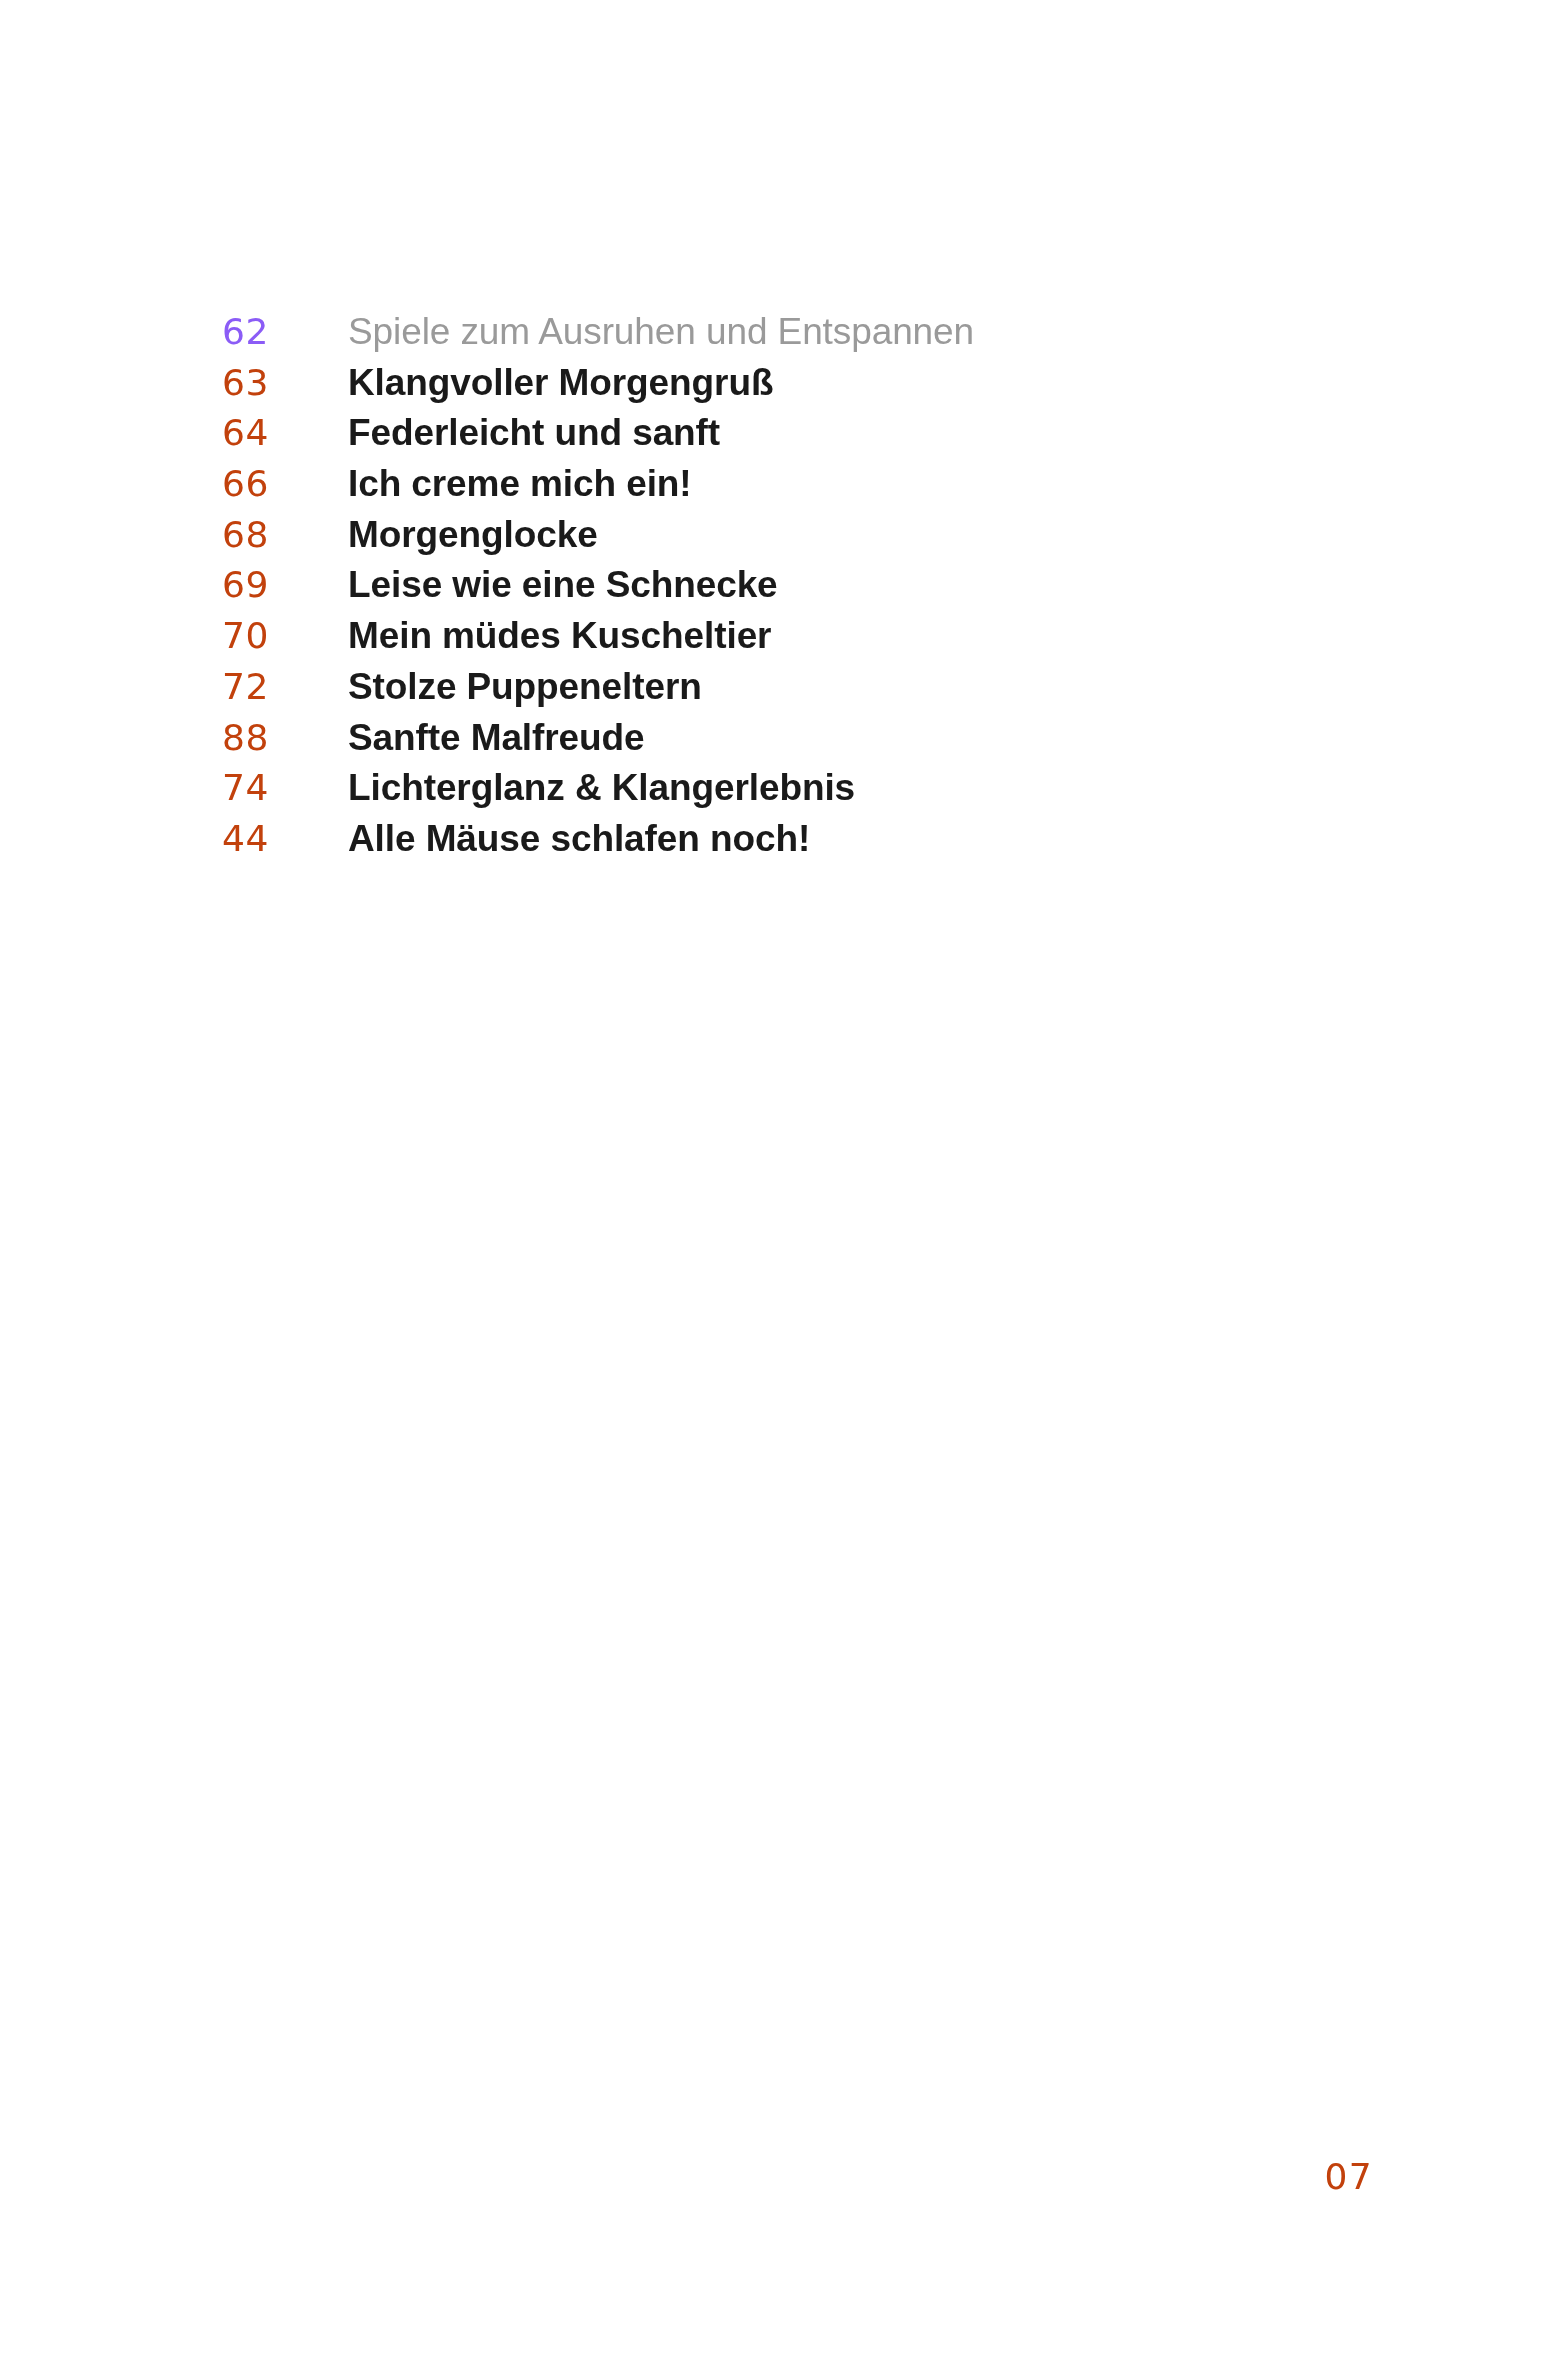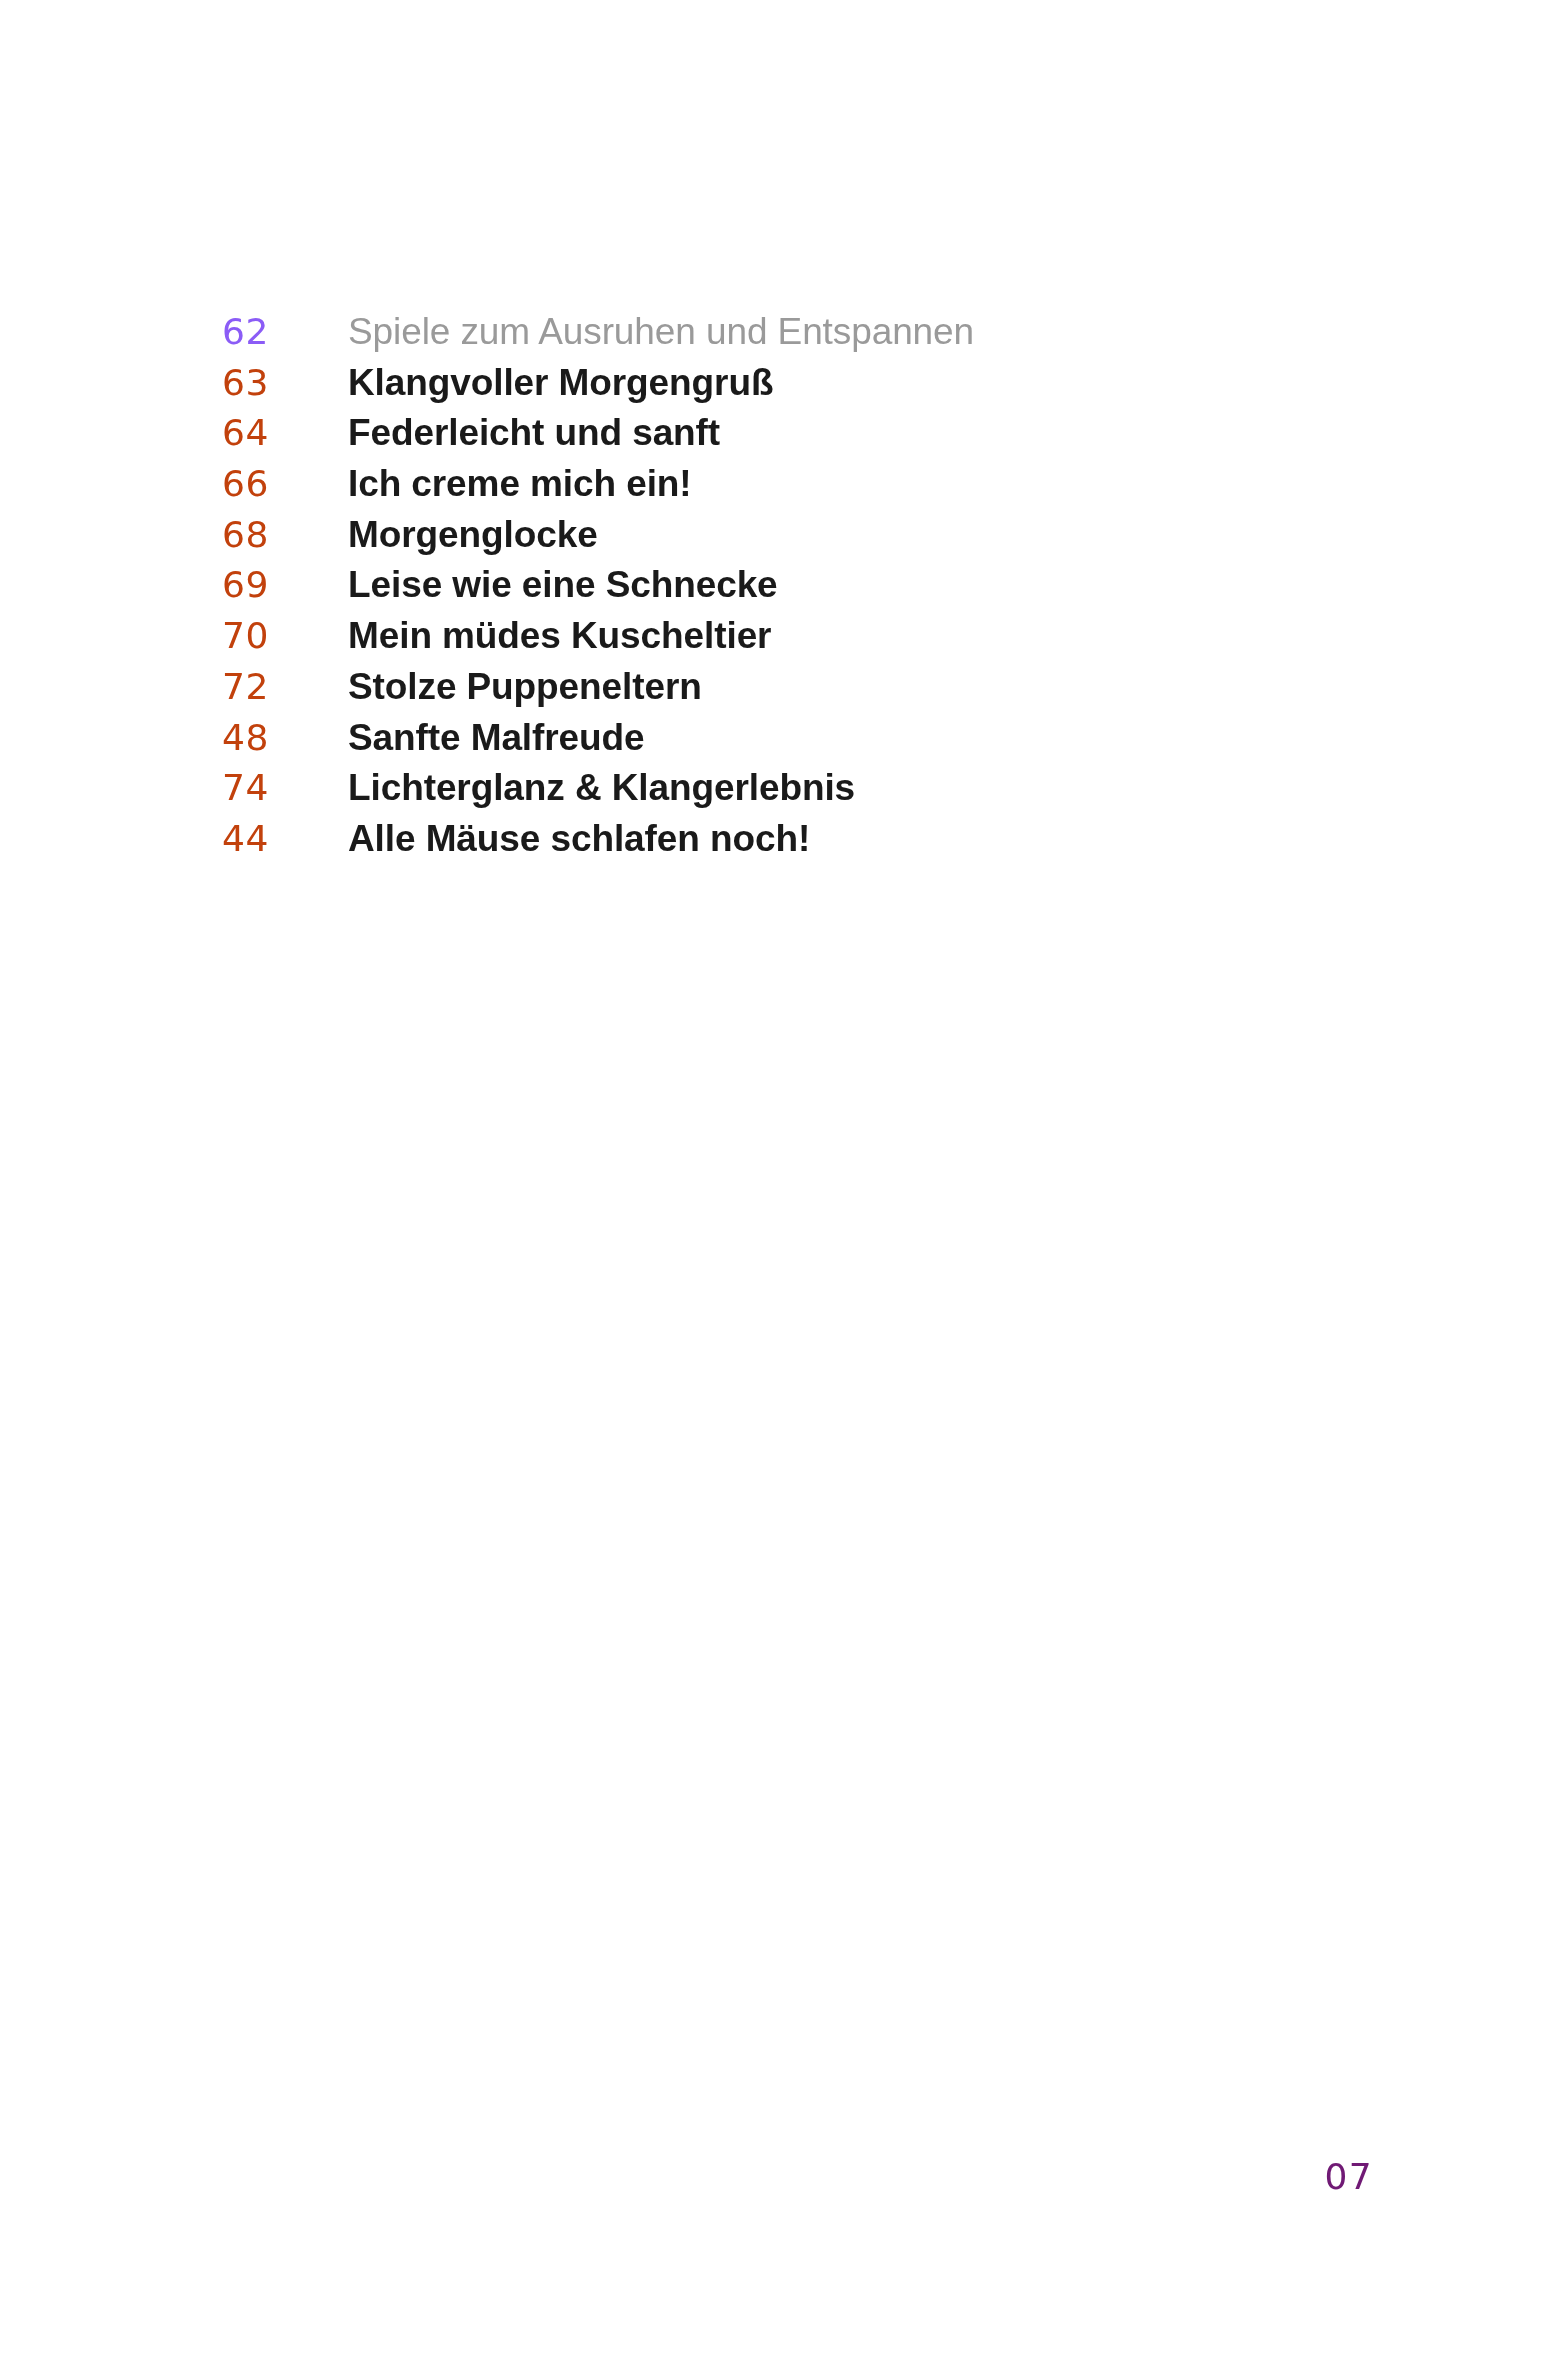--- a/index.html
+++ b/index.html
@@ -63,21 +63,21 @@
   .toc-row.section .toc-title {
     color: #9a9a9a;
     font-weight: 400;
   }
 
   .folio {
     position: absolute;
     right: 192px;
     bottom: 157px;
     font-size: 36px;
-    color: #701a75;
+    color: #c2410c;
     letter-spacing: 1.3px;
     font-family: "DejaVu Sans", sans-serif;
   }
 </style>
 </head>
 <body>
 
 <div class="page">
 
   <div class="toc">
@@ -116,21 +116,21 @@
       <span class="toc-num">70</span>
       <span class="toc-title">Mein müdes Kuscheltier</span>
     </div>
 
     <div class="toc-row">
       <span class="toc-num">72</span>
       <span class="toc-title">Stolze Puppeneltern</span>
     </div>
 
     <div class="toc-row">
-      <span class="toc-num">48</span>
+      <span class="toc-num">88</span>
       <span class="toc-title">Sanfte Malfreude</span>
     </div>
 
     <div class="toc-row">
       <span class="toc-num">74</span>
       <span class="toc-title">Lichterglanz &amp; Klangerlebnis</span>
     </div>
 
     <div class="toc-row">
       <span class="toc-num">44</span>

